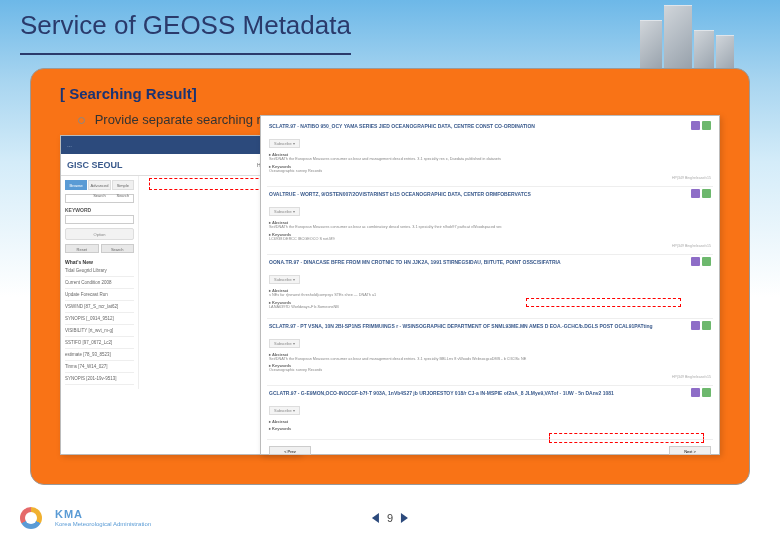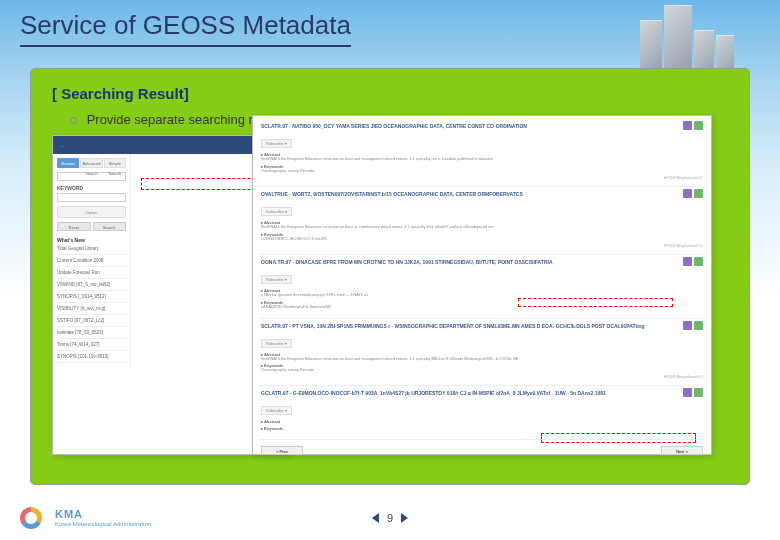--- a/index.html
+++ b/index.html
@@ -29,33 +29,33 @@
   .b2 { width: 28px; height: 75px; }
   .b3 { width: 20px; height: 50px; }
   .b4 { width: 18px; height: 45px; }
   .title {
     position: absolute;
     top: 10px;
     left: 20px;
     font-size: 26px;
     color: #2a3a6b;
     border-bottom: 2px solid #2a3a6b;
-    padding-bottom: 4px;
+    padding-bottom: 12px;
     font-weight: 400;
   }
   .content-box {
     position: absolute;
     top: 68px;
     left: 30px;
     right: 30px;
     bottom: 55px;
     border: 1px solid #999;
-    border-radius: 5px;
-    background: #84cc16;
-    padding: 16px 21px;
+    border-radius: 14px;
+    background: #f97316;
+    padding: 16px 29px;
   }
   .section-label {
     color: #1a3373;
     font-size: 15px;
     font-weight: bold;
     margin-bottom: 10px;
   }
   .bullet-line {
     font-size: 13px;
     color: #333;
@@ -354,20 +354,26 @@
     <span class="bullet-dot"></span>
     <span>Provide separate searching result.</span>
   </div>
 
   <div class="screenshots">
 
     <div class="shot shot-left">
       <div class="fake-header">
           <span class="fake-header-txt">…</span>
         </div>
+      <div class="fake-logo-row">
+        <span class="gisc-logo">GISC SEOUL</span>
+        <span style="flex:1"></span>
+        <span class="home-link">Home</span>
+        <span class="reg-link">Register</span>
+      </div>
       <div class="fake-body">
         <div class="fake-sidebar">
           <div class="sidebar-tabs">
             <div class="sidebar-tab active">Browse</div>
             <div class="sidebar-tab">Advanced Search</div>
             <div class="sidebar-tab">Simple Search</div>
           </div>
           <div class="sb-input"></div>
           <div class="sb-kw">KEYWORD</div>
           <div class="sb-input"></div>

